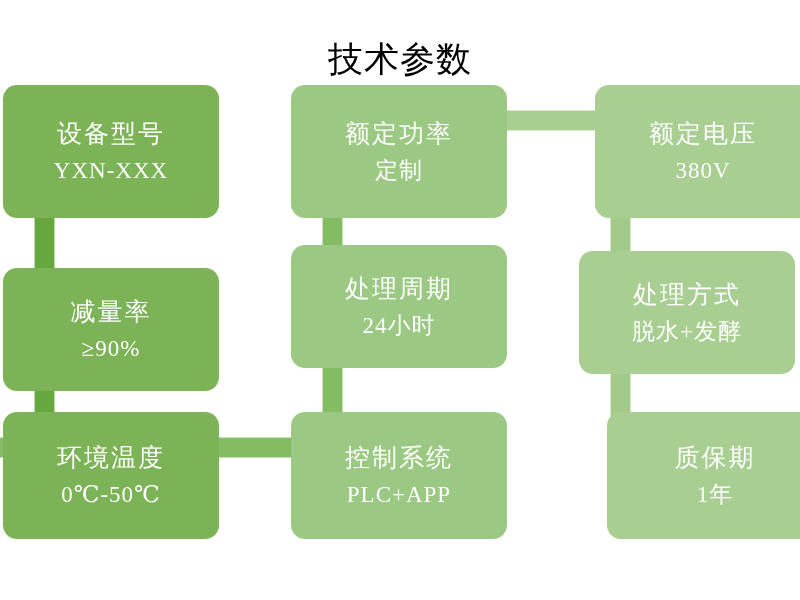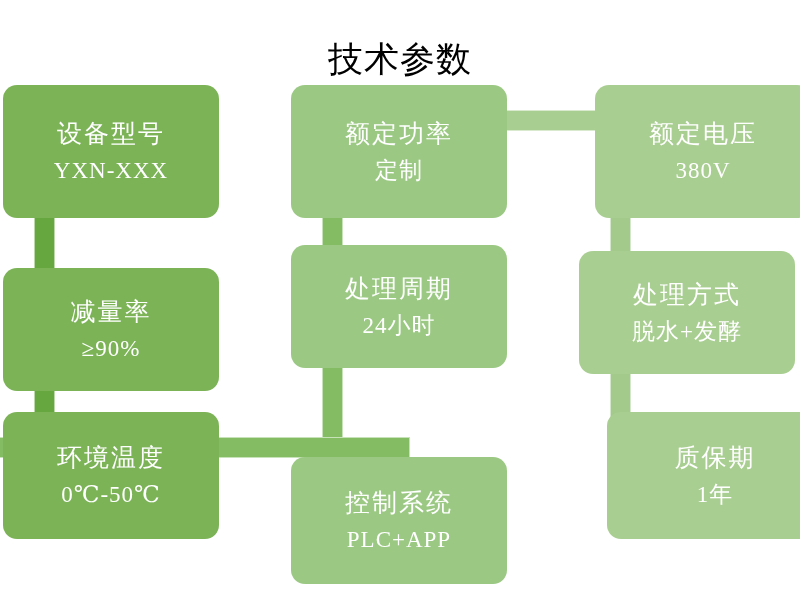--- a/index.html
+++ b/index.html
@@ -106,21 +106,21 @@
   <div class="card" style="left:579px; top:251px; width:216px; height:123px; background:#A9CE91;">
     <div class="c-title">处理方式</div>
     <div class="c-value">脱水+发酵</div>
   </div>
 
   <div class="card" style="left:3px; top:412px; width:216px; height:127px; background:#7CB357;">
     <div class="c-title">环境温度</div>
     <div class="c-value">0℃-50℃</div>
   </div>
 
-  <div class="card" style="left:291px; top:412px; width:216px; height:127px; background:#9BC983;margin-top:45px;">
+  <div class="card" style="left:291px; top:412px; width:216px; height:127px; background:#9BC983;">
     <div class="c-title">控制系统</div>
     <div class="c-value">PLC+APP</div>
   </div>
 
   <div class="card" style="left:579px; top:412px; width:216px; height:127px; background:#A9CE91;margin-left:28px;">
     <div class="c-title">质保期</div>
     <div class="c-value">1年</div>
   </div>
 
 </div>

